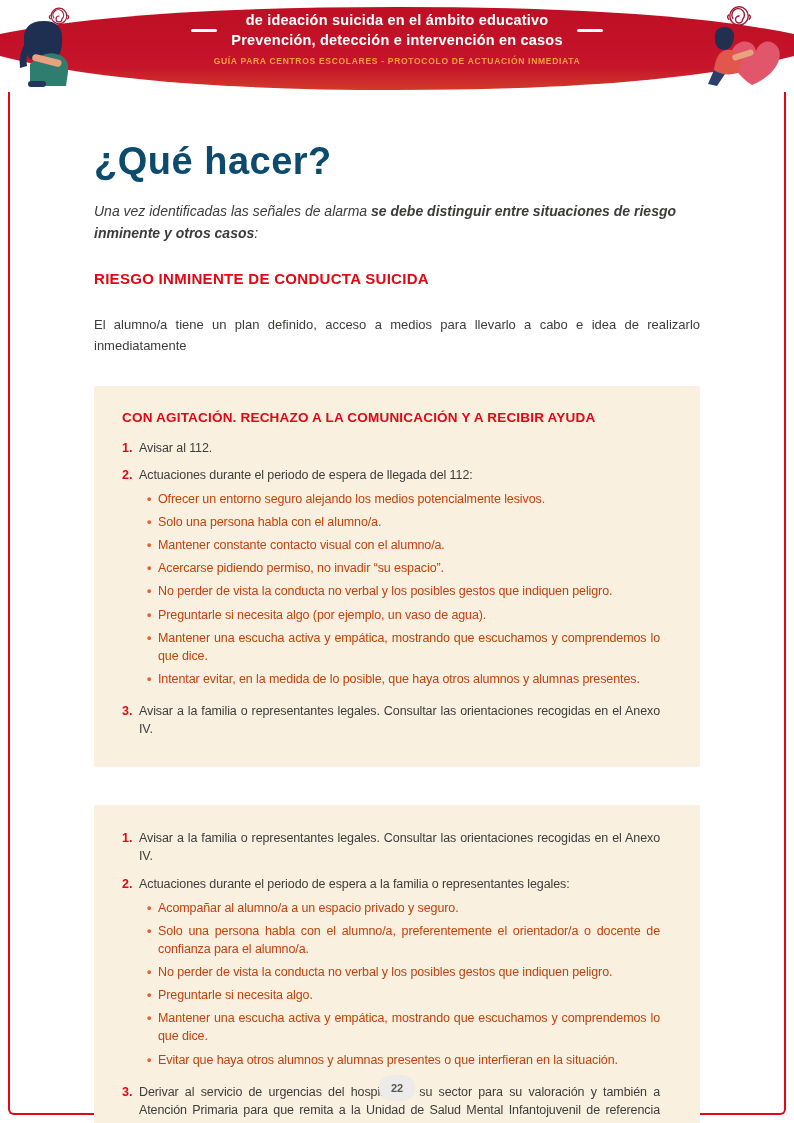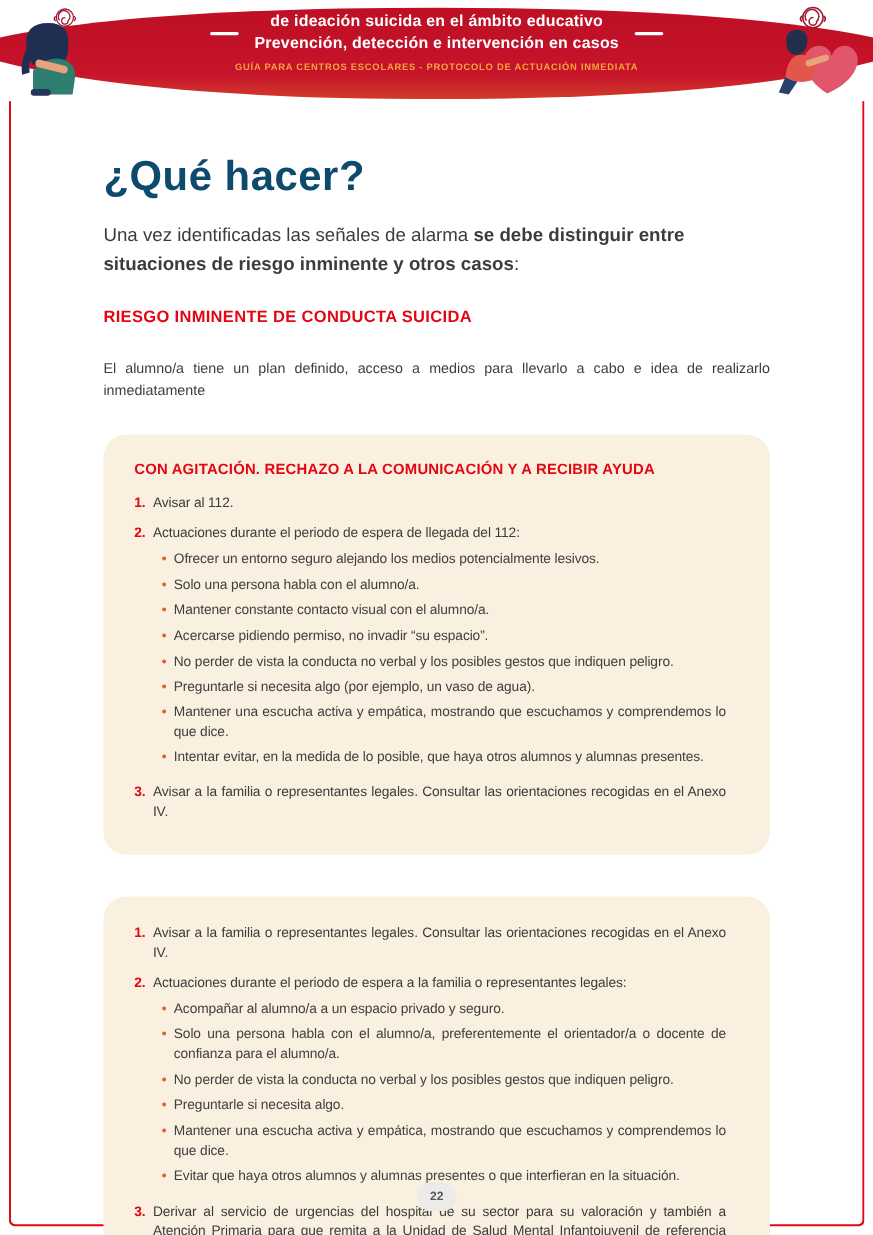--- a/index.html
+++ b/index.html
@@ -31,39 +31,39 @@
   .illus-right{right:4px;top:12px;width:96px;height:78px;}
   .rose{position:absolute;z-index:4;}
   .rose-left{left:48px;top:5px;width:22px;height:22px;}
   .rose-right{right:42px;top:3px;width:26px;height:26px;}
   
   .content{position:relative;z-index:1;padding:92px 94px 0 94px;color:#3C3C3B;}
   .main-title{
     font-size:38px;color:#0c4a6e;font-weight:bold;
     margin:48px 0 18px 0;letter-spacing:0.5px;
   }
-  .intro{font-size:17px;line-height:1.55;margin:0 0 26px 0;}
+  .intro{font-size:14px;line-height:1.55;margin:0 0 26px 0;font-style:italic;}
   .intro b{font-weight:bold;}
   .section-heading{font-size:15px;color:#E30613;font-weight:bold;margin:0 0 28px 0;letter-spacing:0.3px;}
   .section-para{font-size:13px;line-height:1.55;margin:0 0 30px 0;text-align:justify;}
   
   .card{
-    background:#FAF0DF;border-radius:21px;
+    background:#FAF0DF;border-radius:2px;
     padding:24px 40px 20px 28px;
     margin:0 0 38px 0;
   }
   .card-title{color:#E30613;font-size:13.5px;font-weight:bold;margin:0 0 14px 0;letter-spacing:0.2px;}
   .item{display:flex;margin-bottom:9px;}
   .num{color:#E30613;font-weight:bold;font-size:12.5px;width:17px;flex:none;line-height:1.45;}
   .item-body{flex:1;min-width:0;}
   .item-text{margin:0;font-size:12.5px;line-height:1.45;color:#3C3C3B;text-align:justify;letter-spacing:-0.1px;}
   .bullets{margin-top:6px;padding-left:8px;}
   .bullet{display:flex;margin-bottom:5px;}
   .dot{color:#EA5B2B;width:11px;flex:none;font-size:12.5px;line-height:1.45;font-weight:bold;}
-  .bullet-text{flex:1;font-size:12.5px;line-height:1.45;color:#404040;text-align:justify;letter-spacing:-0.1px;min-width:0;}
+  .bullet-text{flex:1;font-size:12.5px;line-height:1.45;color:#c2410c;text-align:justify;letter-spacing:-0.1px;min-width:0;}
   
   .page-pill{
     position:absolute;left:50%;bottom:22px;transform:translateX(-50%);
     min-width:22px;height:26px;padding:0 7px;border-radius:14px;
     background:#ECEBEA;color:#575756;
     display:flex;align-items:center;justify-content:center;
     font-size:11px;font-weight:bold;z-index:1;
   }
 </style>
 </head>

